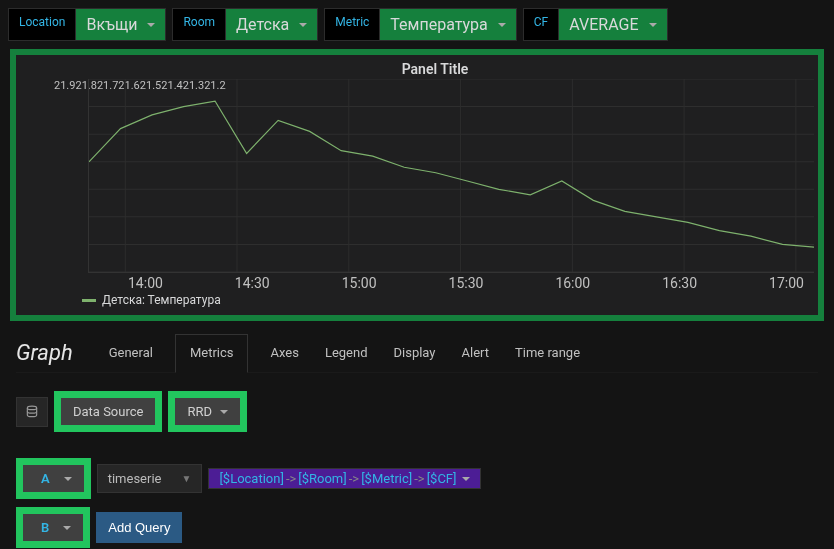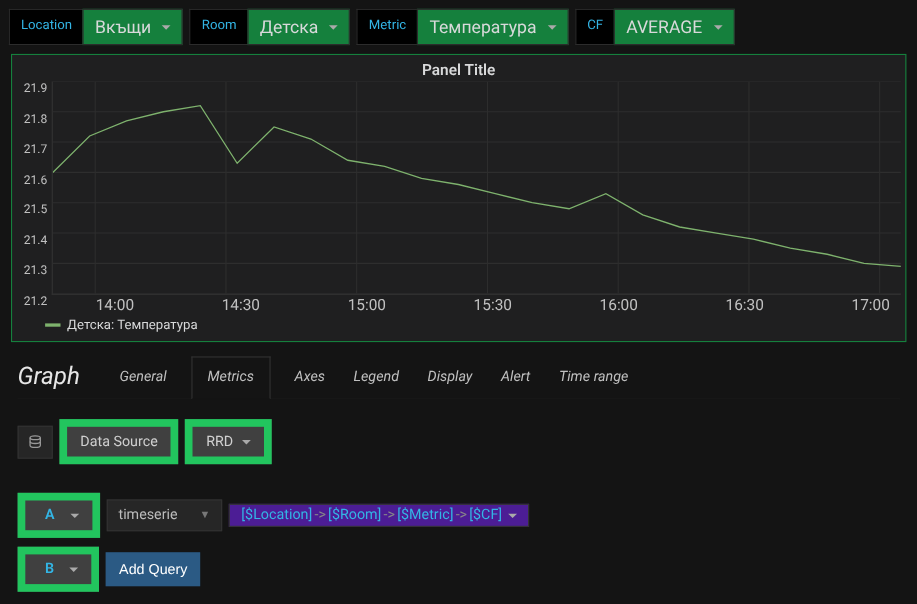--- a/index.html
+++ b/index.html
@@ -44,41 +44,42 @@
     width: 0; height: 0;
     border-left: 4px solid transparent;
     border-right: 4px solid transparent;
     border-top: 4px solid #aaa;
     margin-left: 4px;
     vertical-align: middle;
   }
   .panel-wrap {
     margin: 0 10px;
     background: #1f1f20;
-    border: 1px solid #15803d;
+    border: 6px solid #15803d;
+    padding-left: 36px;
   }
   .panel-title {
     text-align: center;
     font-weight: 600;
     color: #d8d9da;
     font-size: 14px;
     padding: 6px 0 2px 0;
   }
   .chart-container {
     position: relative;
     height: 210px;
     margin-left: 36px;
     margin-right: 4px;
   }
   .y-axis {
     position: absolute;
     left: -34px; top: 0; bottom: 4px;
     width: 30px;
     display: flex;
-    flex-direction: column;
+    flex-direction: row;
     justify-content: space-between;
     color: #c0c0c0;
     font-size: 11px;
     text-align: right;
   }
   .plot {
     position: absolute;
     inset: 0 0 16px 0;
     border-left: 1px solid #333;
     border-bottom: 1px solid #333;
@@ -113,21 +114,20 @@
     gap: 24px;
     border-bottom: 1px solid #1a1a1a;
     padding-bottom: 0;
   }
   .editor-title { font-size: 22px; font-style: italic; color: #e6e6e6; padding-right:8px;}
   .tab {
     color: #c0c0c0;
     font-size: 13px;
     padding: 10px 4px 12px 4px;
     cursor:pointer;
-    font-style:italic;
   }
   .tab.active {
     border: 1px solid #333; border-bottom: 1px solid #141414;
     padding: 10px 14px 12px 14px;
     background: #141414;
     position:relative; top:1px;
   }
   .row-ds {
     display:flex; align-items:center; gap:6px;
     margin: 18px 0 0 0;

